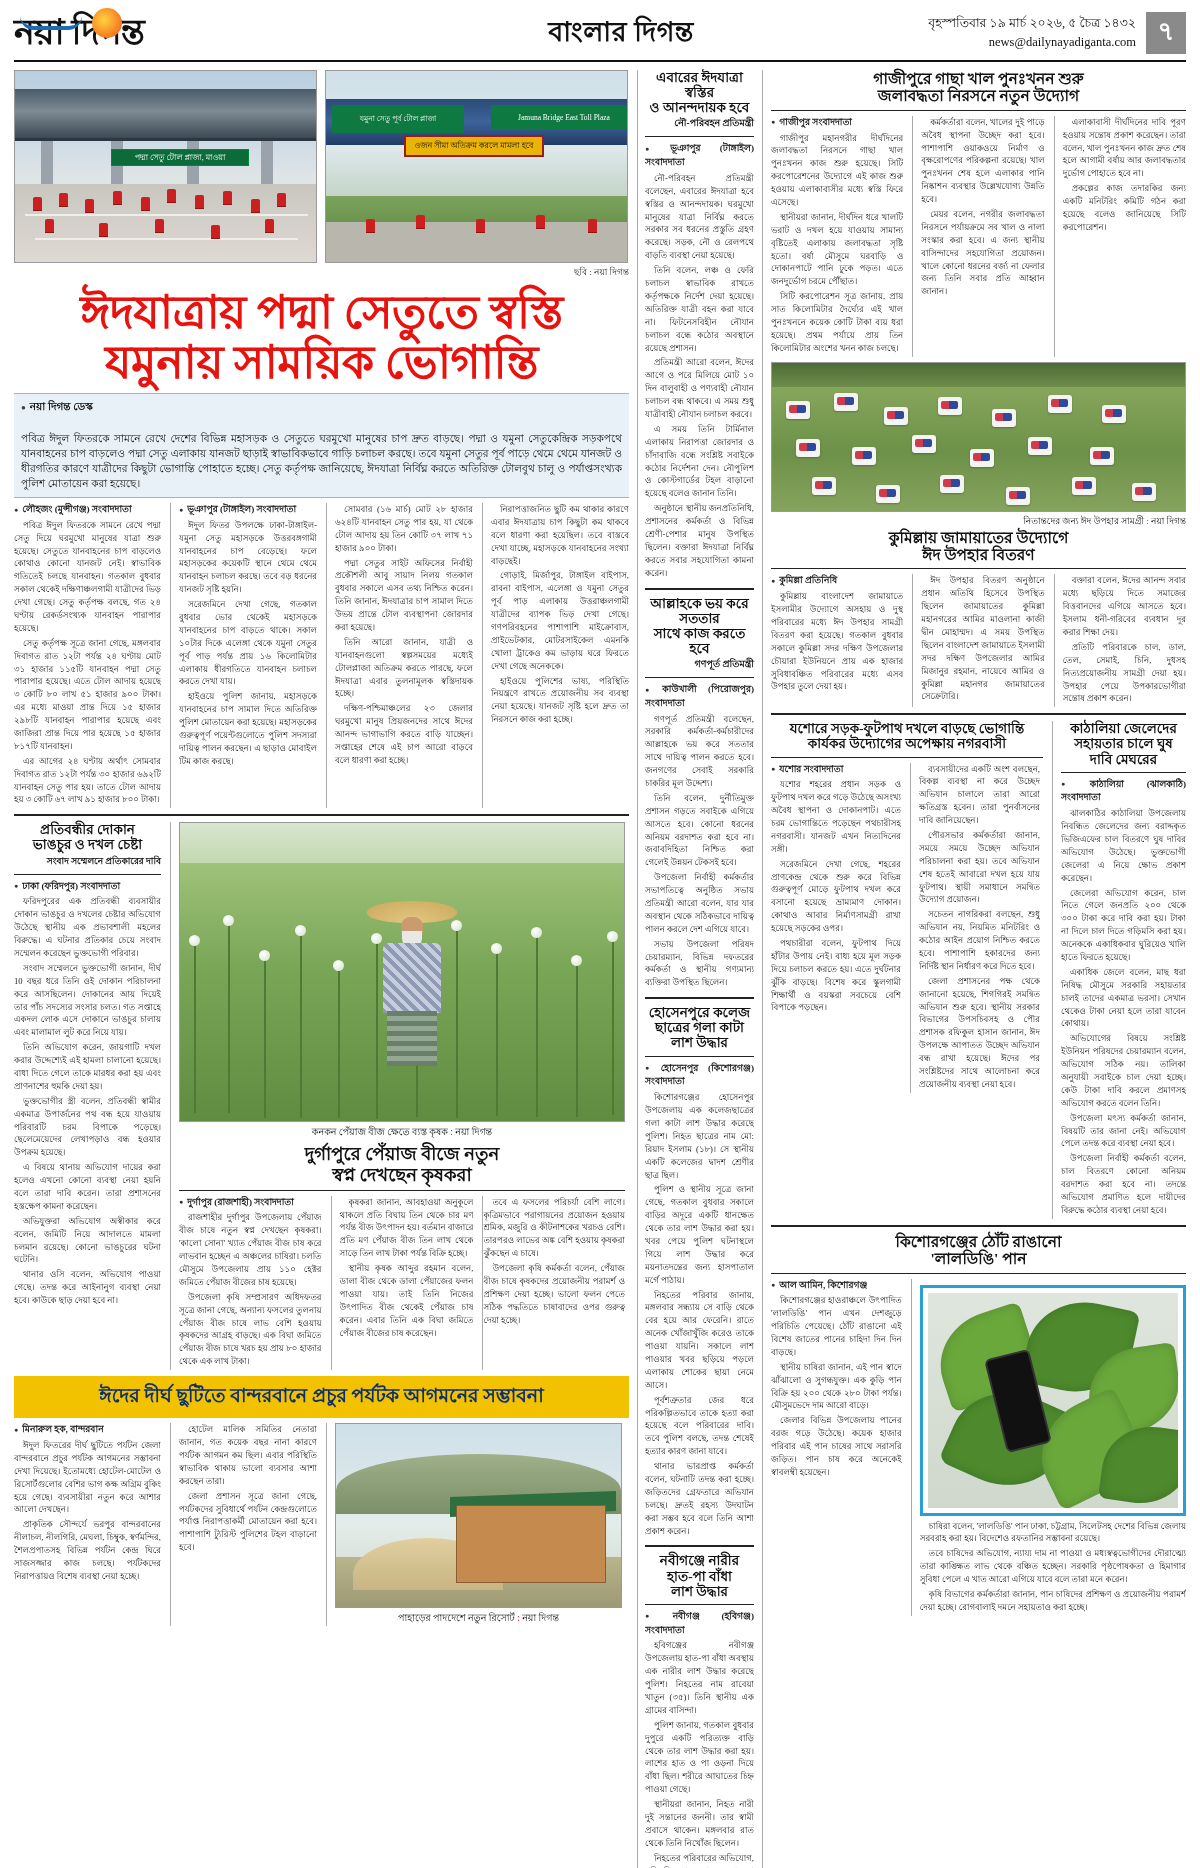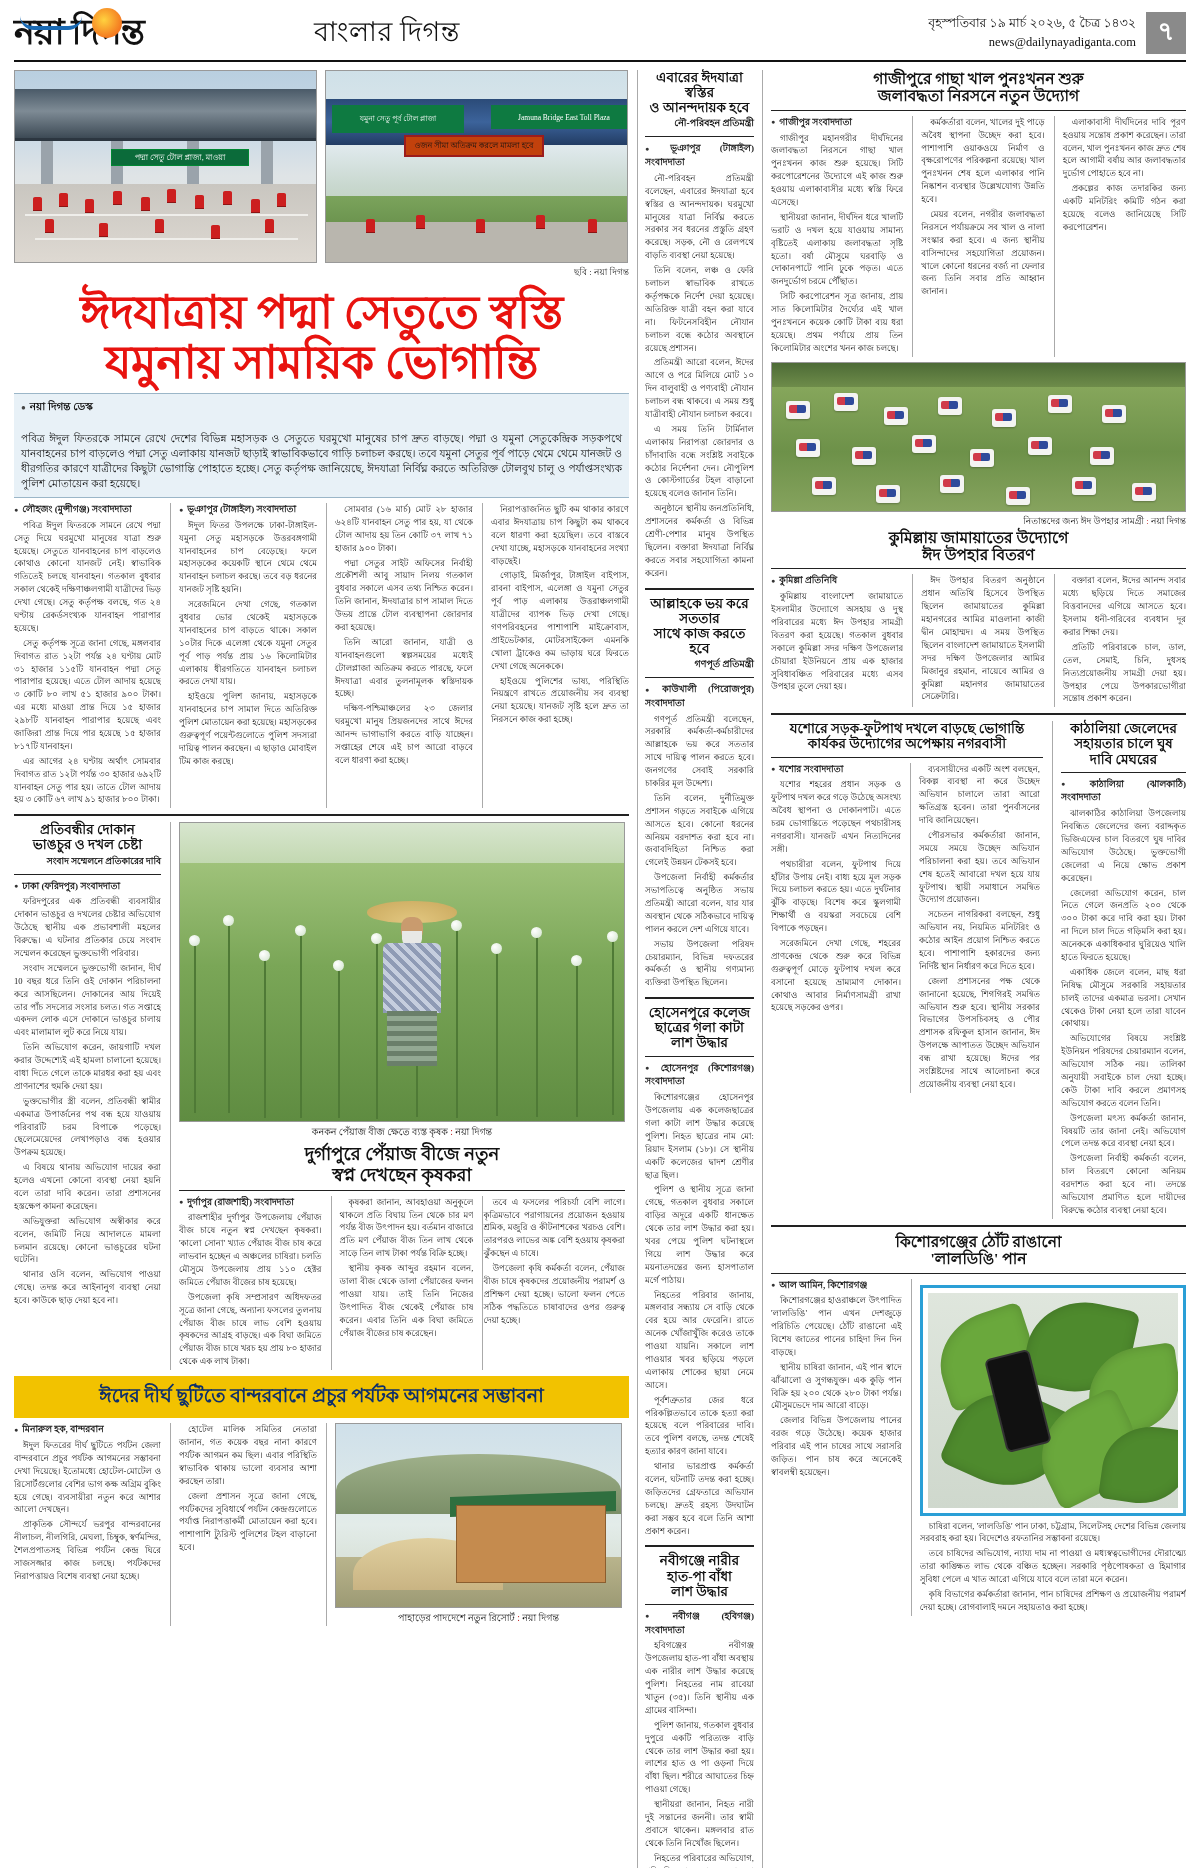--- a/index.html
+++ b/index.html
@@ -15,21 +15,21 @@
   .masthead { display: flex; align-items: center; justify-content: space-between;
     height: 52px; border-bottom: 2px solid #111; padding-bottom: 4px; }
   .logo-wrap { display: flex; align-items: flex-end; width: 300px; }
   .logo-mark { position: relative; width: 210px; height: 46px; }
   .logo-bn { font-family: "Liberation Serif", serif; font-weight: bold; font-size: 35px;
     letter-spacing: -1px; color: #111; line-height: 46px; }
   .logo-sun { position: absolute; left: 78px; top: -2px; width: 30px; height: 30px;
     border-radius: 50%; background: radial-gradient(circle at 40% 40%, #ffd23f, #f47920 70%); }
   .logo-swoosh { position: absolute; left: 6px; top: 6px; width: 62px; height: 14px;
     border-radius: 0 0 40px 40px; border-bottom: 4px solid #1b6bb5; }
-  .center-title { flex: 1; text-align: left; font-size: 27px; font-weight: normal;
+  .center-title { flex: 1; text-align: center; font-size: 27px; font-weight: bold;
     letter-spacing: 0.5px; }
   .head-right { display: flex; align-items: center; gap: 10px; }
   .head-meta { text-align: right; font-size: 12.5px; line-height: 1.5; }
   .head-meta .mail { font-family: "Liberation Serif", serif; }
   .pagebox { width: 40px; height: 42px; background: #8a8a8a; color: #fff;
     font-size: 26px; font-weight: bold; display: flex; align-items: center;
     justify-content: center; }
 
   
   .body-grid { display: flex; gap: 8px; margin-top: 8px; }
@@ -56,21 +56,21 @@
   .road { position:absolute; left:0; right:0; bottom:0; height:78px;
     background: linear-gradient(#c9c6c0, #ded9d2); }
   .cone { position:absolute; width:9px; height:13px; background:#cc1f1f;
     border-radius:2px 2px 0 0; box-shadow: 0 1px 0 #8d1414; }
   .lane-line { position:absolute; height:2px; background:#efeeea; }
 
   
   .jb-sky { position:absolute; inset:0; background: linear-gradient(#cfe0e8 0%, #dfe9ec 40%, #c9d8cf 60%, #a9c49c 100%); }
   .jb-band { position:absolute; left:0; right:0; top:28px; height:46px;
     background: linear-gradient(#2b4b78, #3c639b 50%, #223c63); }
-  .jb-sign { position:absolute; background:#c2410c; border:2px solid #9b1c1c;
+  .jb-sign { position:absolute; background:#eab308; border:2px solid #9b1c1c;
     font-size:8px; color:#111; display:flex; align-items:center; justify-content:center;
     text-align:center; line-height:1.1; padding:1px; }
   .jb-green { position:absolute; background:#0e7a41; color:#fff; font-size:7.5px;
     display:flex; align-items:center; justify-content:center; text-align:center; }
   .jb-grass { position:absolute; left:0; right:0; bottom:0; height:66px;
     background: linear-gradient(#7ba35c, #567f3c); }
   .jb-road { position:absolute; left:0; right:0; bottom:0; height:40px; background:#b9b6ae; }
 
   
   .main-head { text-align:center; color:#e8130f; font-weight:bold;
@@ -574,22 +574,22 @@
         <div style="width:272px">
           <div class="sec-head h-17">
             <div>যশোরে সড়ক-ফুটপাথ দখলে বাড়ছে ভোগান্তি</div>
             <div>কার্যকর উদ্যোগের অপেক্ষায় নগরবাসী</div>
           </div>
           <div class="rule-h"></div>
           <div class="cols">
             <div class="tcol" style="width:130px">
               <p class="dateline">যশোর সংবাদদাতা</p>
               <p>যশোর শহরের প্রধান সড়ক ও ফুটপাথ দখল করে গড়ে উঠেছে অসংখ্য অবৈধ স্থাপনা ও দোকানপাট। এতে চরম ভোগান্তিতে পড়েছেন পথচারীসহ নগরবাসী। যানজট এখন নিত্যদিনের সঙ্গী।</p>
+              <p>সরেজমিনে দেখা গেছে, শহরের প্রাণকেন্দ্র থেকে শুরু করে বিভিন্ন গুরুত্বপূর্ণ মোড়ে ফুটপাথ দখল করে বসানো হয়েছে ভ্রাম্যমাণ দোকান। কোথাও আবার নির্মাণসামগ্রী রাখা হয়েছে সড়কের ওপর।</p>
               <p>পথচারীরা বলেন, ফুটপাথ দিয়ে হাঁটার উপায় নেই। বাধ্য হয়ে মূল সড়ক দিয়ে চলাচল করতে হয়। এতে দুর্ঘটনার ঝুঁকি বাড়ছে। বিশেষ করে স্কুলগামী শিক্ষার্থী ও বয়স্করা সবচেয়ে বেশি বিপাকে পড়ছেন।</p>
-              <p>সরেজমিনে দেখা গেছে, শহরের প্রাণকেন্দ্র থেকে শুরু করে বিভিন্ন গুরুত্বপূর্ণ মোড়ে ফুটপাথ দখল করে বসানো হয়েছে ভ্রাম্যমাণ দোকান। কোথাও আবার নির্মাণসামগ্রী রাখা হয়েছে সড়কের ওপর।</p>
             </div>
             <div class="tcol vrule" style="width:130px;padding-left:8px">
               <p>ব্যবসায়ীদের একটি অংশ বলছেন, বিকল্প ব্যবস্থা না করে উচ্ছেদ অভিযান চালালে তারা আরো ক্ষতিগ্রস্ত হবেন। তারা পুনর্বাসনের দাবি জানিয়েছেন।</p>
               <p>পৌরসভার কর্মকর্তারা জানান, সময়ে সময়ে উচ্ছেদ অভিযান পরিচালনা করা হয়। তবে অভিযান শেষ হতেই আবারো দখল হয়ে যায় ফুটপাথ। স্থায়ী সমাধানে সমন্বিত উদ্যোগ প্রয়োজন।</p>
               <p>সচেতন নাগরিকরা বলছেন, শুধু অভিযান নয়, নিয়মিত মনিটরিং ও কঠোর আইন প্রয়োগ নিশ্চিত করতে হবে। পাশাপাশি হকারদের জন্য নির্দিষ্ট স্থান নির্ধারণ করে দিতে হবে।</p>
               <p>জেলা প্রশাসনের পক্ষ থেকে জানানো হয়েছে, শিগগিরই সমন্বিত অভিযান শুরু হবে। স্থানীয় সরকার বিভাগের উপসচিবসহ ও পৌর প্রশাসক রফিকুল হাসান জানান, ঈদ উপলক্ষে আপাতত উচ্ছেদ অভিযান বন্ধ রাখা হয়েছে। ঈদের পর সংশ্লিষ্টদের সাথে আলোচনা করে প্রয়োজনীয় ব্যবস্থা নেয়া হবে।</p>
             </div>
           </div>
         </div>
         <div class="vrule" style="width:134px;padding-left:8px">

